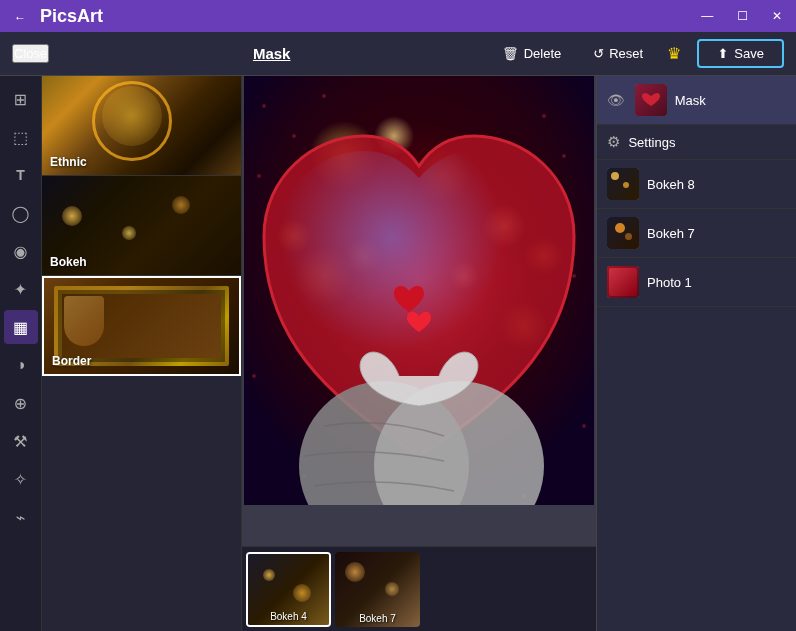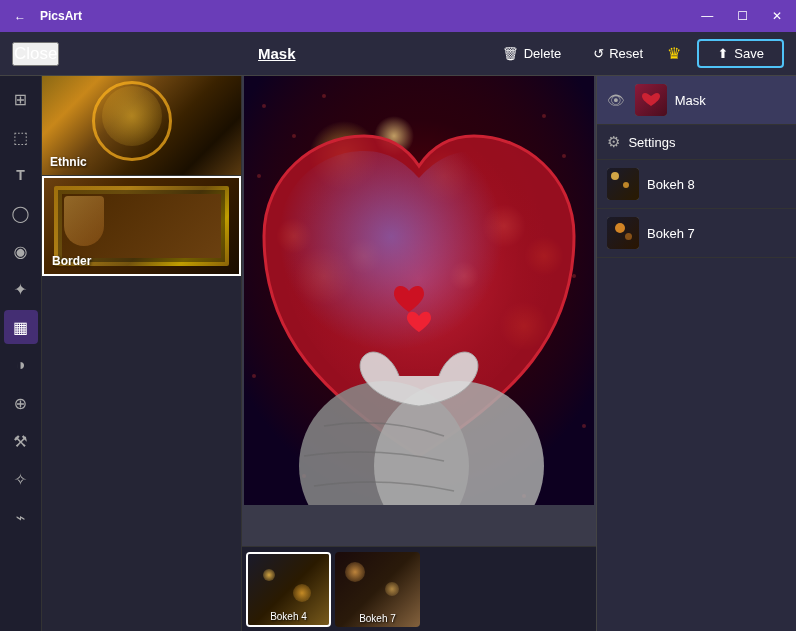--- a/index.html
+++ b/index.html
@@ -8,35 +8,35 @@
     
     .titlebar {
       height: 32px;
       background: #6a3db8;
       display: flex;
       align-items: center;
       padding: 0 8px;
       justify-content: space-between;
     }
     .titlebar-left { display: flex; align-items: center; gap: 8px; }
-    .titlebar-logo { font-weight: bold; font-size: 12px; color: #fff; }
+    .titlebar-logo { font-weight: bold; font-size: 18px; color: #fff; }
     .titlebar-controls { display: flex; gap: 12px; }
     .titlebar-btn { color: #fff; font-size: 12px; cursor: pointer; background: none; border: none; padding: 2px 6px; }
 
     
     .toolbar {
       height: 44px;
       background: #2a2a3e;
       display: flex;
       align-items: center;
       padding: 0 12px;
       gap: 16px;
       border-bottom: 1px solid #444;
     }
-    .toolbar-close { color: #fff; font-size: 17px; cursor: pointer; }
+    .toolbar-close { color: #fff; font-size: 13px; cursor: pointer; }
     .toolbar-title { flex: 1; text-align: center; font-size: 15px; font-weight: bold; text-decoration: underline; }
     .toolbar-actions { display: flex; align-items: center; gap: 16px; }
     .toolbar-action-btn {
       display: flex; align-items: center; gap: 5px;
       color: #fff; font-size: 13px; cursor: pointer;
       background: none; border: none; padding: 4px 8px;
     }
     .save-btn {
       background: transparent;
       border: 2px solid #4fc3f7;
@@ -249,20 +249,28 @@
 
   <div class="filter-panel">
     <div class="filter-item">
       <div style="width:100%;height:100%;background:linear-gradient(135deg,#8b6914 0%,#c8871a 20%,#6b4410 40%,#3a2200 60%,#1a0f00 80%,#5a3a10 100%);position:relative;">
 
         <div style="position:absolute;width:60px;height:60px;border-radius:50%;background:radial-gradient(circle,rgba(255,200,50,0.5),transparent);top:10px;left:60px;"></div>
         <div style="position:absolute;width:80px;height:80px;border-radius:50%;border:3px solid rgba(255,180,30,0.7);top:5px;left:50px;"></div>
       </div>
       <div class="filter-label">Ethnic</div>
     </div>
+    <div class="filter-item">
+      <div style="width:100%;height:100%;background:linear-gradient(135deg,#0d0d1a 0%,#1a1200 30%,#2a1a00 60%,#1a1000 100%);position:relative;">
+        <div style="position:absolute;width:20px;height:20px;border-radius:50%;background:radial-gradient(circle,rgba(255,200,80,0.8),transparent);top:30px;left:20px;"></div>
+        <div style="position:absolute;width:14px;height:14px;border-radius:50%;background:radial-gradient(circle,rgba(255,220,100,0.7),transparent);top:50px;left:80px;"></div>
+        <div style="position:absolute;width:18px;height:18px;border-radius:50%;background:radial-gradient(circle,rgba(255,180,60,0.6),transparent);top:20px;left:130px;"></div>
+      </div>
+      <div class="filter-label">Bokeh</div>
+    </div>
     <div class="filter-item selected">
       <div style="width:100%;height:100%;background:linear-gradient(135deg,#6b4010 0%,#4a2800 30%,#3a1e00 60%,#1a0d00 100%);position:relative;">
         <div style="position:absolute;top:8px;left:10px;right:10px;bottom:8px;border:none;background:linear-gradient(135deg,#b8860b 0%,#daa520 30%,#8b6914 60%,#ffd700 80%,#b8860b 100%);opacity:0.7;border-radius:2px;"></div>
         <div style="position:absolute;top:12px;left:14px;right:14px;bottom:12px;background:rgba(0,0,0,0.4);"></div>
         <div style="position:absolute;top:16px;left:18px;right:18px;bottom:16px;background:linear-gradient(135deg,#4a2800 0%,#6b4010 100%);"></div>
         <div style="position:absolute;top:18px;left:20px;width:40px;height:50px;background:linear-gradient(135deg,rgba(255,200,100,0.4),rgba(255,150,50,0.2));border-radius:4px 4px 20px 20px;"></div>
       </div>
       <div class="filter-label">Border</div>
     </div>
   </div>
@@ -401,16 +409,24 @@
     <div class="layer-item">
       <div class="layer-thumb">
         <div style="width:100%;height:100%;background:linear-gradient(135deg,#1a1a2a,#2a1500);border-radius:3px;position:relative;">
           <div style="position:absolute;width:10px;height:10px;border-radius:50%;background:rgba(255,160,40,0.8);top:6px;left:8px;"></div>
           <div style="position:absolute;width:7px;height:7px;border-radius:50%;background:rgba(200,120,30,0.6);top:16px;left:18px;"></div>
         </div>
       </div>
       <span class="layer-name">Bokeh 7</span>
     </div>
 
+    <div class="layer-item">
+      <div class="layer-thumb">
+        <div style="width:100%;height:100%;background:linear-gradient(135deg,#aa1122,#4a0d1e);border-radius:3px;position:relative;">
+          <div style="position:absolute;inset:2px;background:linear-gradient(135deg,#cc3344,#880011);border-radius:2px;"></div>
+        </div>
+      </div>
+      <span class="layer-name">Photo 1</span>
+    </div>
 
   </div>
 
 </div>
 
 </body></html>

